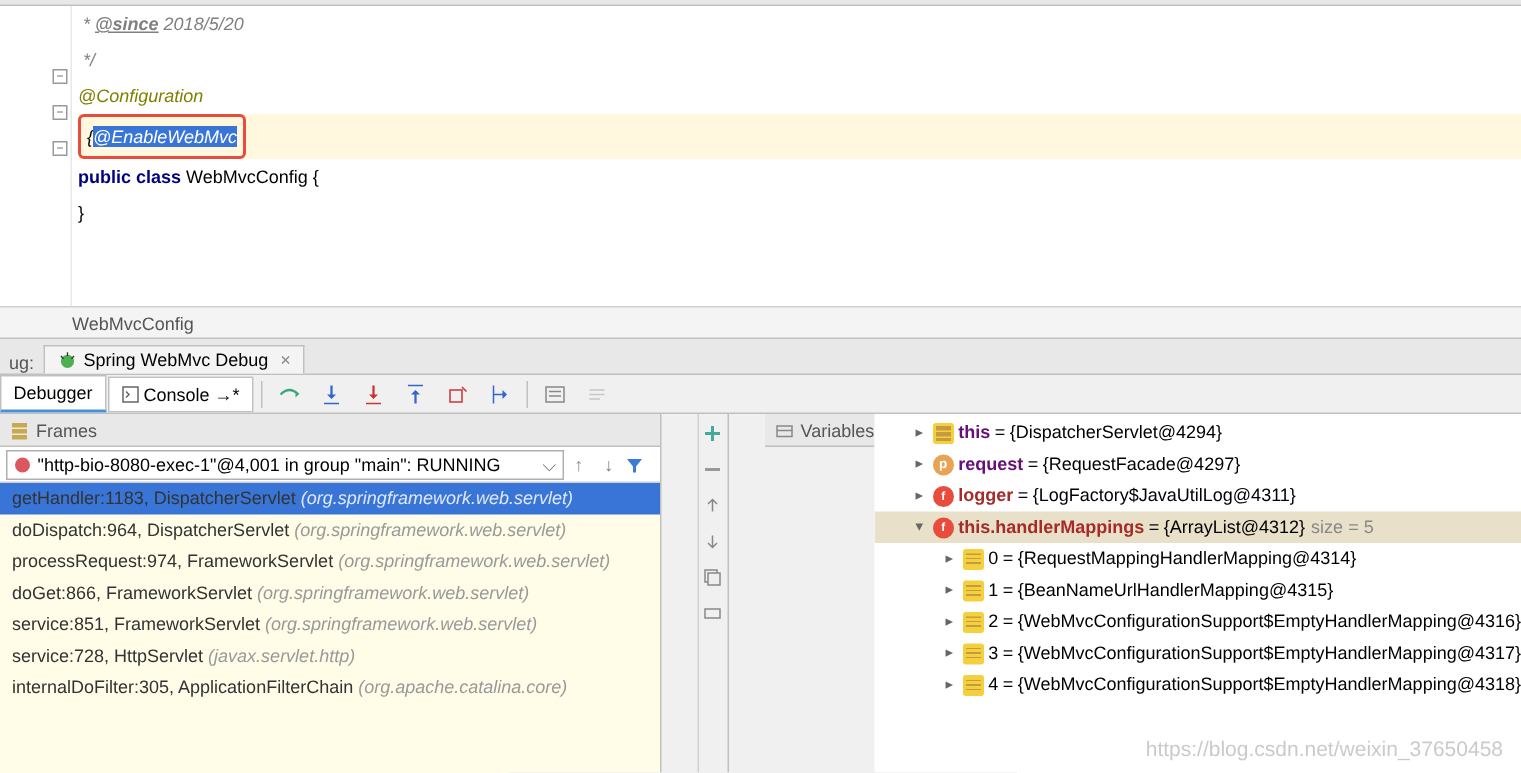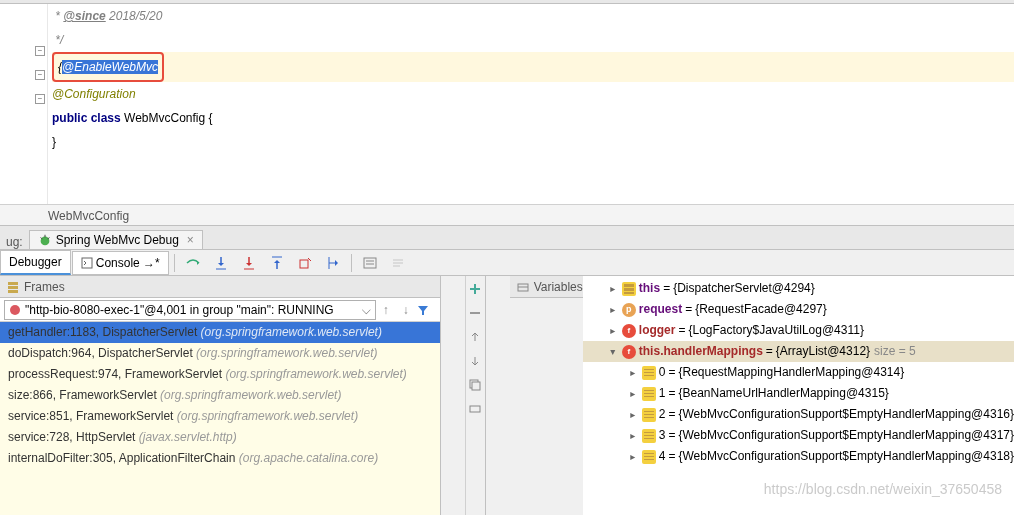--- a/index.html
+++ b/index.html
@@ -67,40 +67,40 @@
 .icon-obj { background: #f4d03f; color: #7d6608; }
 .icon-p { background: #e8a355; color: #fff; border-radius: 50%; }
 .icon-f { background: #e74c3c; color: #fff; border-radius: 50%; font-size: 8px; }
 .arr-lines { display: block; width: 10px; height: 8px; background: repeating-linear-gradient(#c49b3f, #c49b3f 1px, transparent 1px, transparent 3px); }
 .var-name { color: #660e7a; font-weight: bold; }
 .var-name.black { color: #000; font-weight: normal; }
 .var-eq { color: #000; margin: 0 3px; }
 .var-val { color: #000; }
 .var-size { color: #888; margin-left: 4px; }
 
-.watermark { position: absolute; right: 12px; bottom: 18px; color: rgba(150,150,150,0.5); font-size: 14px; pointer-events: none; }
+.watermark { position: absolute; right: 12px; bottom: 8px; color: rgba(150,150,150,0.5); font-size: 14px; pointer-events: none; }
 
 svg { display: block; }
 </style>
 </head>
 <body>
 
 <div class="editor-tabs"></div>
 
 <div class="editor-area">
   <div class="gutter">
     <div class="gutter-fold" style="top:42px">−</div>
     <div class="gutter-fold" style="top:66px">−</div>
     <div class="gutter-fold" style="top:90px">−</div>
   </div>
   <div class="code-content">
     <div class="code-line comment"> * <span class="kw-since">@since</span> 2018/5/20</div>
     <div class="code-line comment"> */</div>
+    <div class="code-line"><span class="annotation">@Configuration</span></div>
     <div class="code-line highlight-line"><span class="red-box"><span class="sel-caret">{</span><span class="sel-text">@EnableWebMvc</span></span></div>
-    <div class="code-line"><span class="annotation">@Configuration</span></div>
     <div class="code-line"><span class="keyword">public</span> <span class="keyword">class</span> <span class="classname">WebMvcConfig</span> <span class="plain">{</span></div>
     <div class="code-line plain">}</div>
   </div>
 </div>
 
 <div class="breadcrumb">WebMvcConfig</div>
 
 <div class="debug-tab-row">
   <span class="ug-label">ug:</span>
   <div class="debug-session-tab">
@@ -216,21 +216,21 @@
       <div class="thread-ctrl" style="color:#3a7bd5">
           <svg width="14" height="14">
             <path d="M2 3 L12 3 L8 8 L8 12 L6 12 L6 8 Z" fill="#3a7bd5"></path>
           </svg>
         </div>
     </div>
     <div class="frames-list" id="frames-list">
         <div class="frame-item selected"><span class="method">getHandler:1183, DispatcherServlet </span><span class="pkg">(org.springframework.web.servlet)</span></div>
         <div class="frame-item"><span class="method">doDispatch:964, DispatcherServlet </span><span class="pkg">(org.springframework.web.servlet)</span></div>
         <div class="frame-item"><span class="method">processRequest:974, FrameworkServlet </span><span class="pkg">(org.springframework.web.servlet)</span></div>
-        <div class="frame-item"><span class="method">size:866, FrameworkServlet </span><span class="pkg">(org.springframework.web.servlet)</span></div>
+        <div class="frame-item"><span class="method">doGet:866, FrameworkServlet </span><span class="pkg">(org.springframework.web.servlet)</span></div>
         <div class="frame-item"><span class="method">service:851, FrameworkServlet </span><span class="pkg">(org.springframework.web.servlet)</span></div>
         <div class="frame-item"><span class="method">service:728, HttpServlet </span><span class="pkg">(javax.servlet.http)</span></div>
         <div class="frame-item"><span class="method">internalDoFilter:305, ApplicationFilterChain </span><span class="pkg">(org.apache.catalina.core)</span></div>
       </div>
   </div>
 
   <div class="side-toolbox">
     <div class="side-btn">
         <svg width="16" height="16">
           <path d="M8 3 L8 13 M3 8 L13 8" stroke="#4a9" stroke-width="2"></path>

